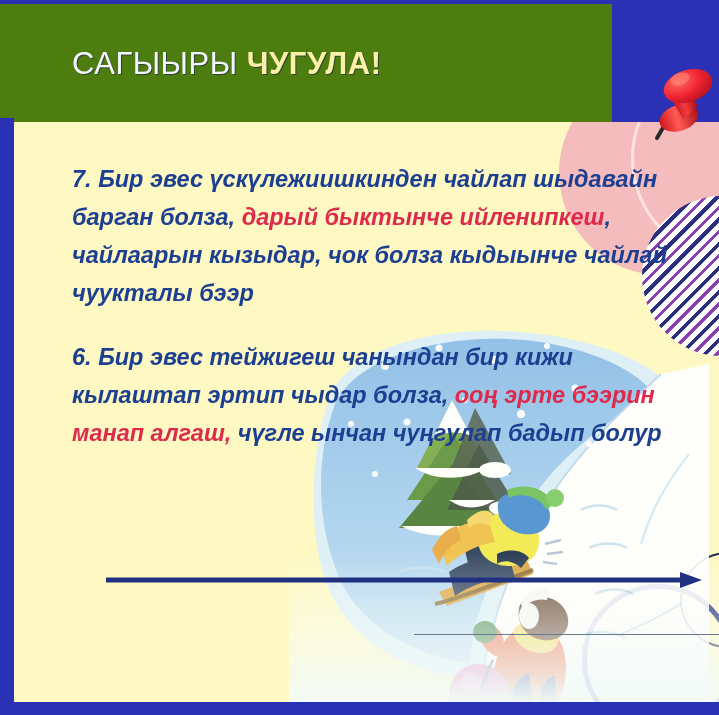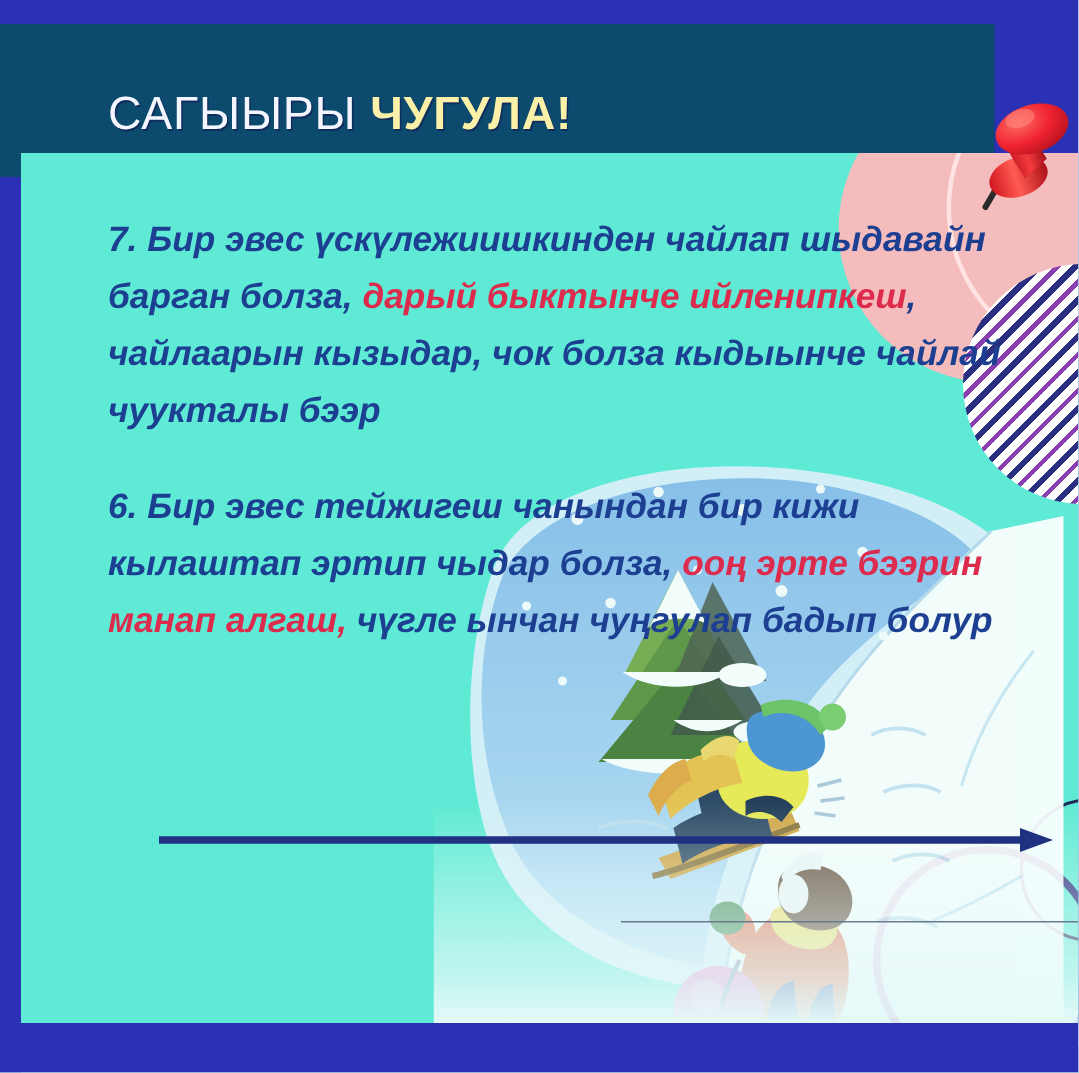--- a/index.html
+++ b/index.html
@@ -14,23 +14,23 @@
     position: relative;
     width: 719px;
     height: 715px;
     background: #2b31b4;
     overflow: hidden;
   }
 
   
   #header-band {
     position: absolute;
-    left: 0; top: 16px;
-    width: 663px; height: 118px;
-    background: #0c4a6e;
+    left: 0; top: 4px;
+    width: 612px; height: 118px;
+    background: #4d7c0f;
     overflow: hidden;
   }
   #title {
     position: absolute;
     left: 72px;
     top: 42px;
     font-size: 31px;
     letter-spacing: 0.5px;
     white-space: nowrap;
   }
@@ -42,24 +42,24 @@
   #title .t-accent {
     color: #fbf0a8;
     font-weight: bold;
     text-shadow: 1px 1px 0 rgba(20,20,80,.55);
   }
 
   
   #card {
     position: absolute;
     left: 14px;
-    top: 102px;
+    top: 122px;
     width: 705px;
     height: 580px;
-    background: #5eead4;
+    background: #fef9c3;
     overflow: hidden;
   }
 
   
   .deco { position: absolute; }
   #pink-circle {
     left: 545px; top: -52px;
     width: 205px; height: 205px;
     border-radius: 50%;
     background: #f4bcbc;

